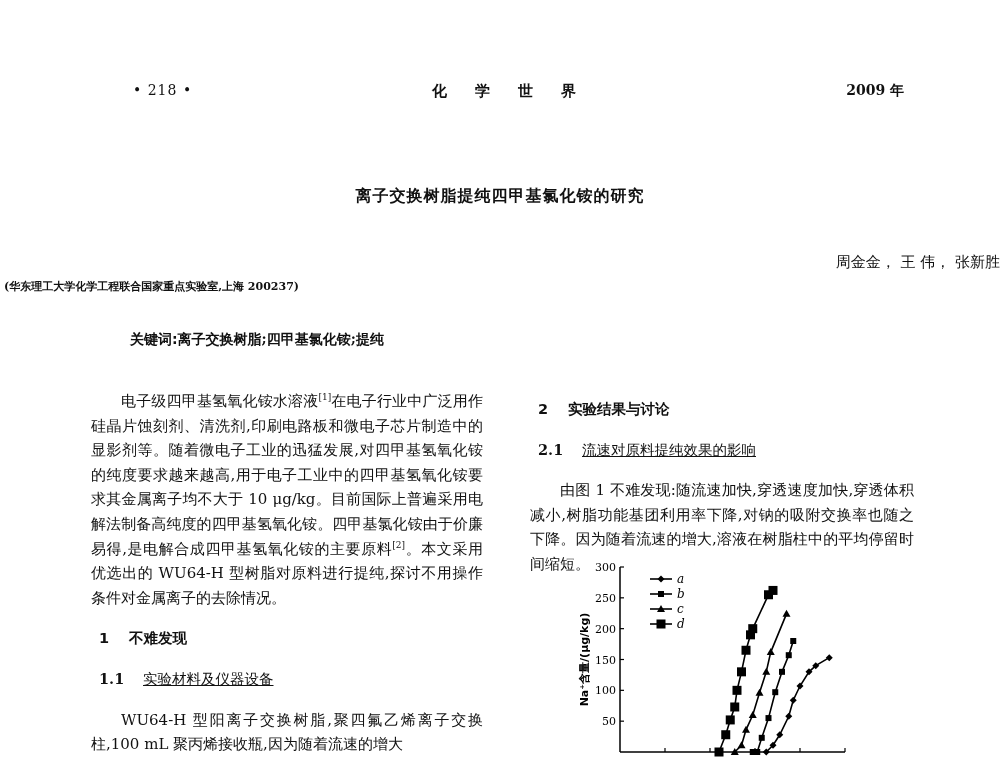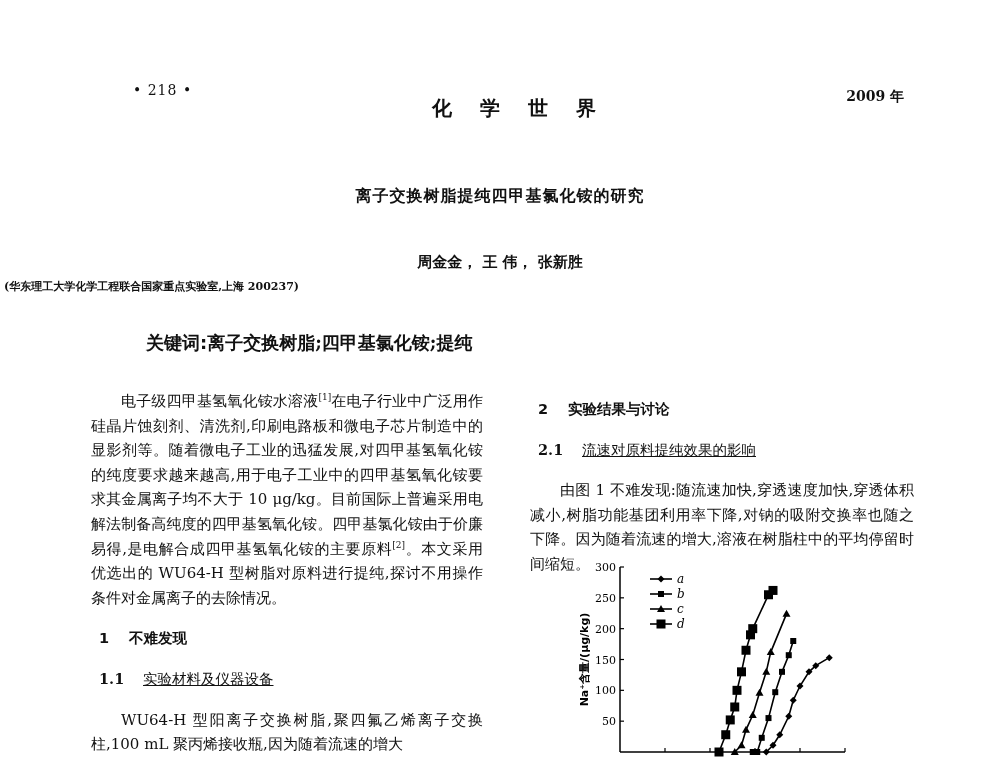--- a/index.html
+++ b/index.html
@@ -3,30 +3,30 @@
 <meta charset="utf-8">
 <style>
   html, body { margin: 0; padding: 0; background: #ffffff; }
   body {
     width: 1000px; height: 760px; overflow: hidden; position: relative;
     font-family: "DejaVu Serif", "Liberation Serif", serif;
     color: #111;
   }
   .header { position: absolute; top: 82px; left: 0; width: 1000px; height: 24px; font-size: 14px; }
   .hdr-page { position: absolute; left: 110px; top: 0; font-weight: normal; letter-spacing: 1px; margin-left: 23px; }
-  .hdr-journal { position: absolute; left: 432px; top: 13px; font-weight: bold; letter-spacing: 28px; font-size: 20px; }
-  .hdr-year { position: absolute; right: 96px; top: 6px; font-weight: bold; margin-left: 43px; }
+  .hdr-journal { position: absolute; left: 432px; top: 0; font-weight: bold; letter-spacing: 28px; font-size: 15px; }
+  .hdr-year { position: absolute; right: 96px; top: 0; font-weight: bold; margin-left: 43px; }
 
   .title { position: absolute; top: 186px; left: 0; width: 1000px; text-align: center;
            font-family: "DejaVu Sans", sans-serif; font-weight: bold; font-size: 16px; letter-spacing: 1px; }
-  .authors { position: absolute; top: 253px; left: 0; width: 1000px; text-align: center;
-             font-family: "DejaVu Sans", sans-serif; font-weight: bold; font-size: 15px; }
+  .authors { position: absolute; top: 253px; left: 0; width: 1000px; text-align: right;
+             font-family: "DejaVu Sans", sans-serif; font-weight: normal; font-size: 15px; }
   .affil { position: absolute; top: 279px; left: 4px; width: 1000px; text-align: left; font-size: 11px; font-weight: bold; }
 
-  .keywords { position: absolute; top: 331px; left: 146px; font-size: 18px; font-weight: bold; }
+  .keywords { position: absolute; top: 331px; left: 130px; font-size: 14px; font-weight: bold; }
   .keywords .kw-label { font-family: "DejaVu Sans", sans-serif; }
 
   .col { position: absolute; font-size: 15px; line-height: 24.6px; }
   .col-left { left: 83px; top: 381px; width: 408px; }
   .col-right { left: 522px; top: 381px; width: 400px; }
   .para { margin: 8px; text-align: justify; text-indent: 2em; }
   .sec { margin: 16px; font-weight: bold; font-family: "DejaVu Sans", sans-serif; font-size: 14.5px; }
   .sec .num { display: inline-block; width: 30px; }
   .sec.sub { font-weight: normal; font-family: "DejaVu Serif", serif; text-decoration: underline; }
   .sec.sub .num { font-weight: bold; width: 44px; }

